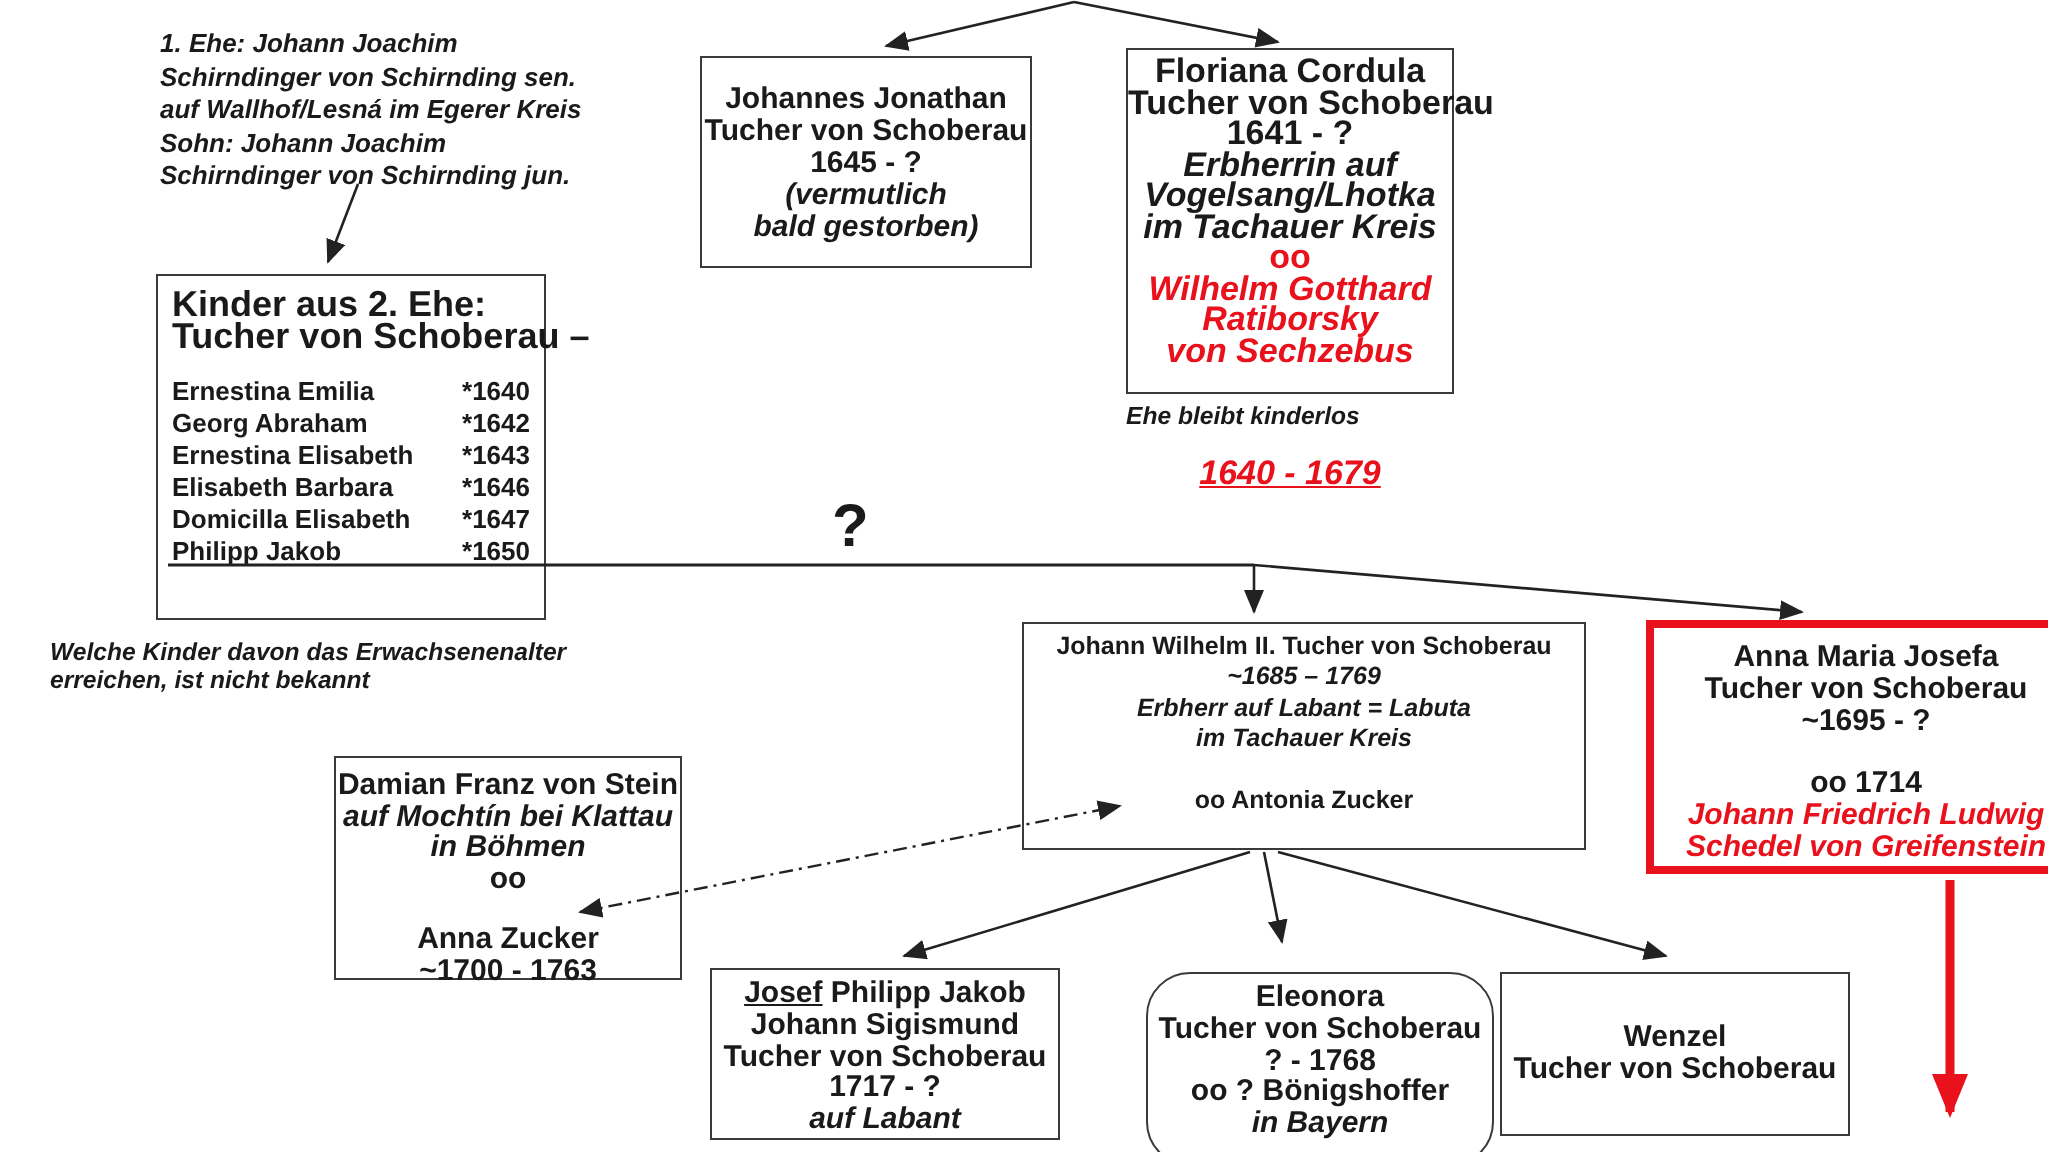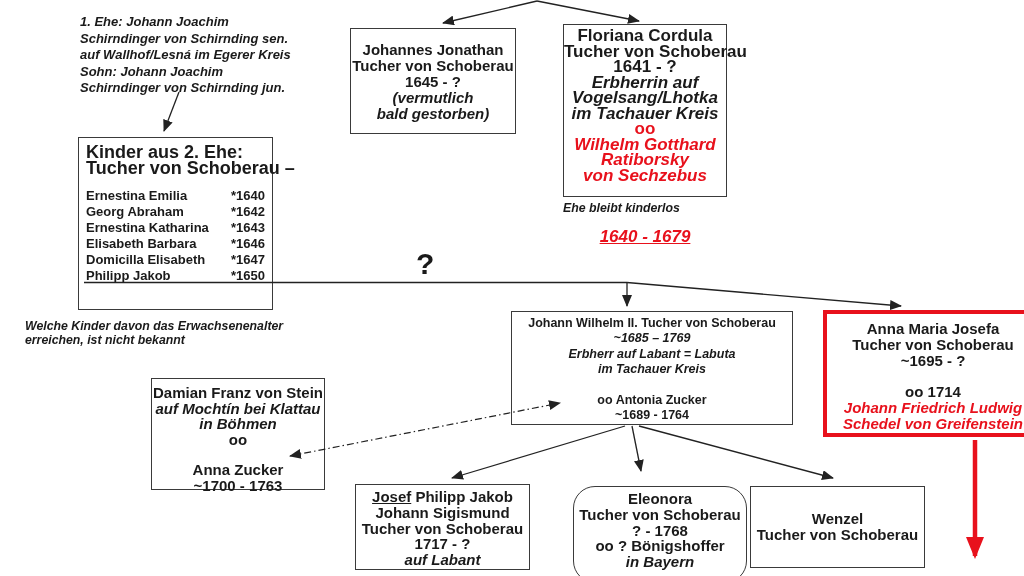--- a/index.html
+++ b/index.html
@@ -20,21 +20,21 @@
   .caption{position:absolute;z-index:2;font-style:italic;font-size:12.3px;line-height:14px;}
   
   [data-name="johannes-box"]{padding-top:13px;}
   [data-name="johannes-box"] .ln{line-height:16px;}
   [data-name="floriana-box"] .ln{font-size:17px;line-height:15.5px;}
   [data-name="kinder-box"]{padding:6px 7px 0 7px;text-align:left;}
   [data-name="kinder-box"] .tl{font-size:18px;line-height:16px;white-space:nowrap;}
   .krow{display:flex;justify-content:space-between;font-size:13px;line-height:16px;white-space:nowrap;}
   .kgap{height:12px;}
   [data-name="johann-wilhelm-box"] .ln{font-size:12.5px;line-height:15.4px;}
-  [data-name="damian-box"]{padding-top:6px;}
+  [data-name="damian-box"]{padding-top:6px;margin-left:16px;}
   [data-name="damian-box"] .ln{line-height:15.5px;}
   [data-name="anna-maria-box"]{border:4px solid #e8111c;padding-top:7px;}
   [data-name="anna-maria-box"] .ln{line-height:16px;}
   [data-name="josef-box"] .ln,[data-name="eleonora-box"] .ln{line-height:15.8px;}
   [data-name="wenzel-box"]{display:flex;flex-direction:column;justify-content:center;padding-top:0;}
   [data-name="wenzel-box"] .ln{line-height:16px;}
   .qmark{position:absolute;left:416px;top:247px;font-size:30px;z-index:3;}
   svg.overlay{position:absolute;left:0;top:0;z-index:4;pointer-events:none;}
 </style>
 </head>
@@ -110,21 +110,21 @@
     <div class="kgap" data-name="spacer"></div>
     <div class="krow" data-name="child-row">
       <span data-name="child-name">Ernestina Emilia</span>
         <span data-name="child-birth-year">*1640</span>
     </div>
     <div class="krow" data-name="child-row">
       <span data-name="child-name">Georg Abraham</span>
         <span data-name="child-birth-year">*1642</span>
     </div>
     <div class="krow" data-name="child-row">
-      <span data-name="child-name">Ernestina Katharina</span>
+      <span data-name="child-name">Ernestina Elisabeth</span>
         <span data-name="child-birth-year">*1643</span>
     </div>
     <div class="krow" data-name="child-row">
       <span data-name="child-name">Elisabeth Barbara</span>
         <span data-name="child-birth-year">*1646</span>
     </div>
     <div class="krow" data-name="child-row">
       <span data-name="child-name">Domicilla Elisabeth</span>
         <span data-name="child-birth-year">*1647</span>
     </div>
@@ -140,21 +140,20 @@
 
   <div class="qmark" data-name="uncertain-descent-question-mark">?</div>
 
   <div class="box" style="left:483px;top:311px;width:282px;height:114px;margin-left:28px;" data-name="johann-wilhelm-box">
     <div class="ln" data-name="person-name">Johann Wilhelm II.  Tucher von Schoberau</div>
     <div class="ln i" data-name="person-dates">~1685 – 1769</div>
     <div class="ln i" data-name="person-title">Erbherr auf Labant = Labuta</div>
     <div class="ln i" data-name="person-title">im Tachauer Kreis</div>
     <div class="sp" data-name="spacer"></div>
     <div class="ln" data-name="spouse-name">oo Antonia Zucker</div>
-    <div class="ln" data-name="spouse-dates">~1689 - 1764</div>
   </div>
 
   <div class="box" style="left:151px;top:378px;width:174px;height:112px;" data-name="damian-box">
     <div class="ln" data-name="person-name">Damian Franz von Stein</div>
     <div class="ln i" data-name="person-title">auf Mochtín bei Klattau</div>
     <div class="ln i" data-name="person-title">in Böhmen</div>
     <div class="ln" data-name="marriage-symbol">oo</div>
     <div class="sp" data-name="spacer"></div>
     <div class="ln" data-name="spouse-name">Anna Zucker</div>
     <div class="ln" data-name="spouse-dates">~1700 - 1763</div>

